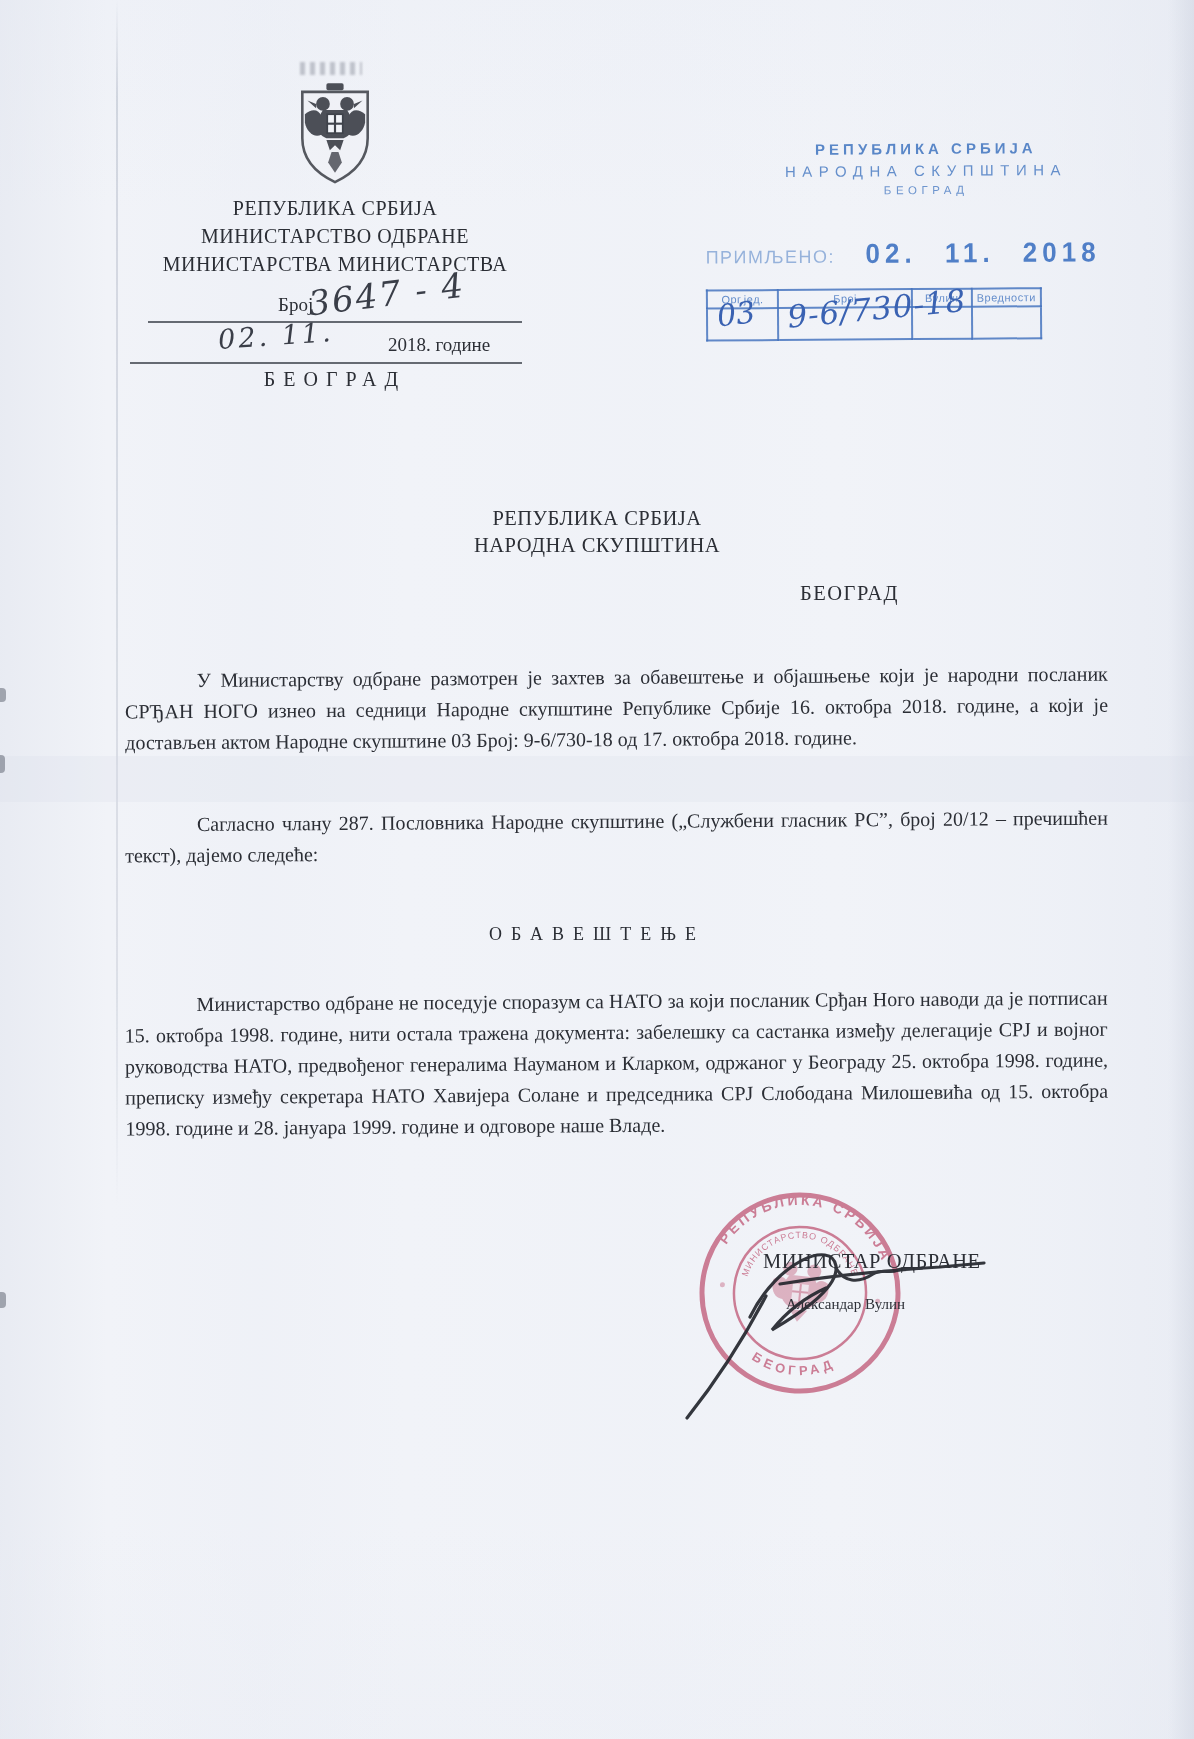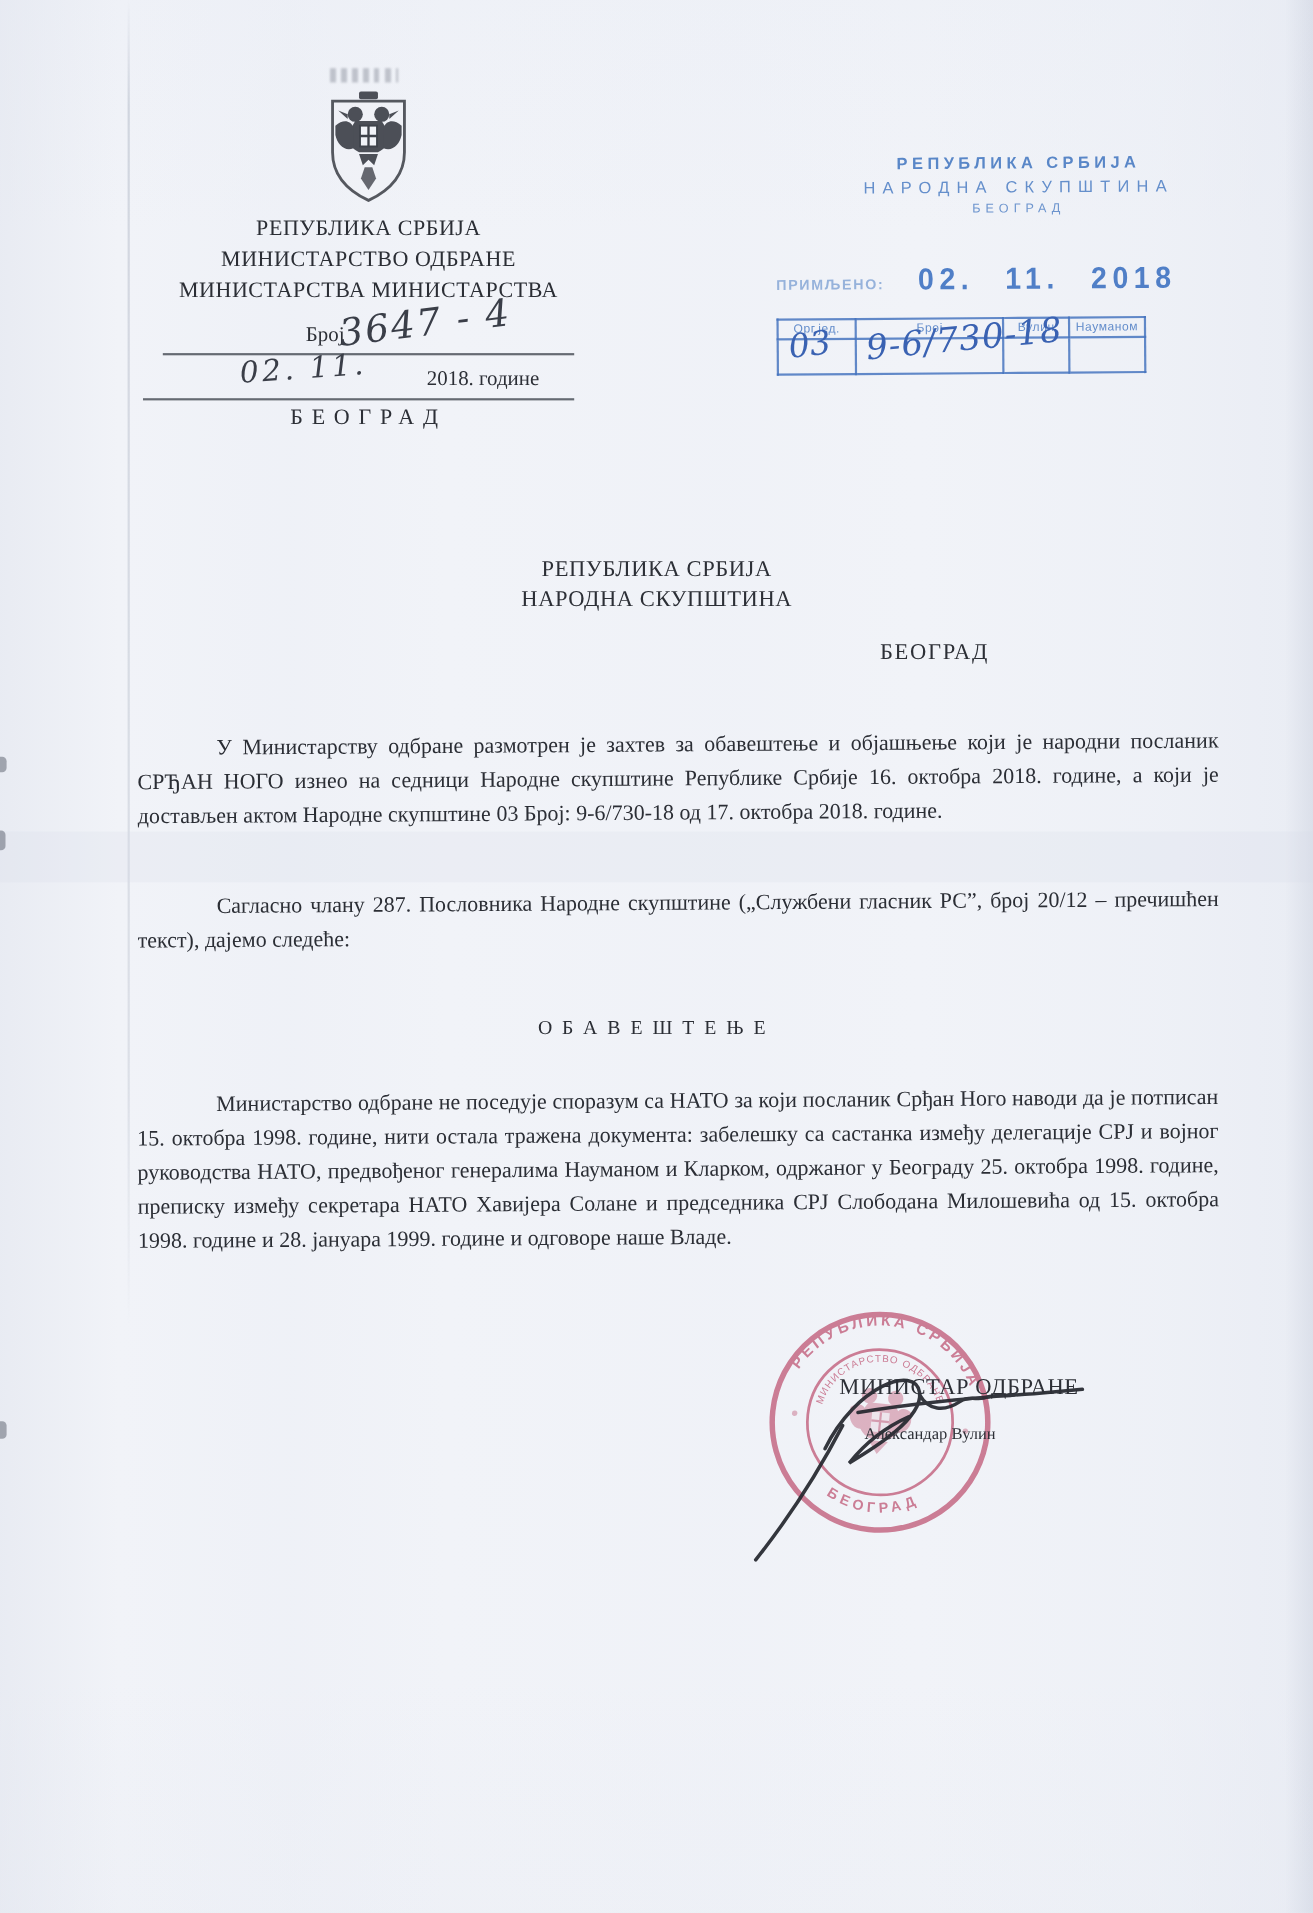--- a/index.html
+++ b/index.html
@@ -34,21 +34,21 @@
   .hw-date{position:absolute;left:78px;top:-4px;font-size:27px;transform:rotate(-4deg);letter-spacing:3px;}
   .date-suffix{position:absolute;left:248px;top:10px;}
   .lh-city{font-size:20px;letter-spacing:8px;margin-top:4px;}
 
   
   .bstamp{left:750px;top:140px;width:352px;color:#4d7ec4;font-family:"Liberation Sans", sans-serif;transform:rotate(-.4deg);}
   .bs1{font-size:15px;font-weight:bold;letter-spacing:4px;text-align:center;opacity:.92;}
   .bs2{font-size:15px;letter-spacing:6.5px;text-align:center;margin-top:5px;opacity:.85;}
   .bs3{font-size:11.5px;letter-spacing:4.5px;text-align:center;margin-top:5px;opacity:.8;}
   .received-row{position:absolute;left:-45px;top:98px;width:400px;white-space:nowrap;}
-  .received-label{font-size:13px;letter-spacing:1.5px;opacity:.55;font-weight:bold;}
+  .received-label{font-size:18px;letter-spacing:1.5px;opacity:.55;font-weight:normal;}
   .received-date{font-size:26px;font-weight:bold;letter-spacing:5px;word-spacing:16px;margin-left:26px;color:#4879c5;opacity:.95;display:inline-block;transform:scaleY(1.06);}
   .btable{position:absolute;left:-45px;top:148px;width:336px;border-collapse:collapse;opacity:.95;}
   .btable th,.btable td{border:2.5px solid rgba(62,110,188,.85);}
   .btable th{font-size:11px;font-weight:normal;color:#5d88c9;padding:2px 1px;letter-spacing:.5px;}
   .btable td{height:28px;}
   .hwb{font-family:"DejaVu Serif", serif;font-style:italic;color:#3a62b2;position:absolute;white-space:nowrap;}
   .hw-org{left:-34px;top:155px;font-size:30px;transform:rotate(-6deg);}
   .hw-broj{left:36px;top:150px;font-size:31px;letter-spacing:1px;transform:rotate(-5deg);}
 
   
@@ -129,21 +129,21 @@
     <div class="received-row">
       <span class="received-label">ПРИМЉЕНО:</span>
       <span class="received-date">02. 11. 2018</span>
     </div>
     <table class="btable">
       <thead>
         <tr>
           <th style="width:70px;">Орг.јед.</th>
           <th style="width:142px;">Број</th>
           <th style="width:58px;">Вулин</th>
-          <th style="width:66px;">Науманом</th>
+          <th style="width:66px;">Вредности</th>
         </tr>
       </thead>
       <tbody>
         <tr>
           <td></td>
           <td></td>
           <td></td>
           <td></td>
         </tr>
       </tbody>

